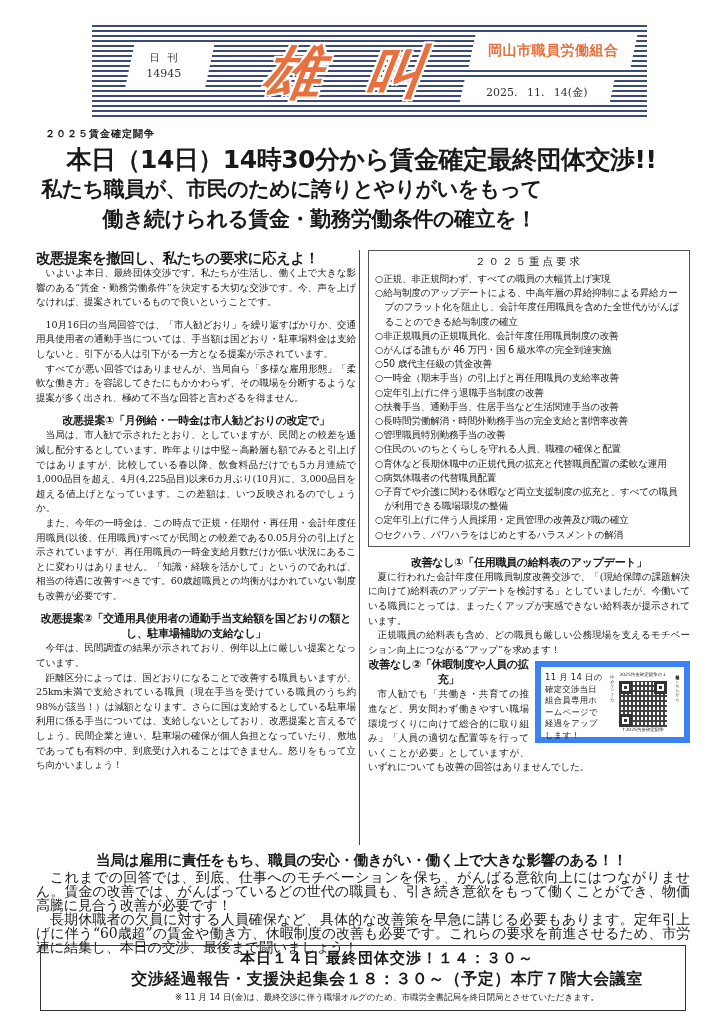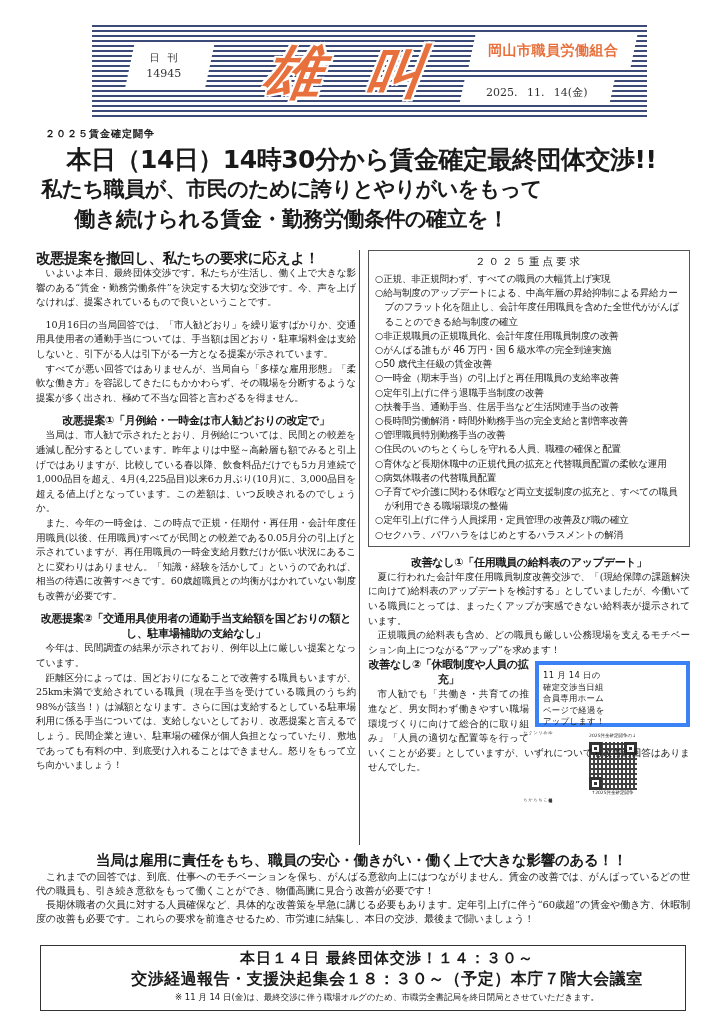--- a/index.html
+++ b/index.html
@@ -20,55 +20,55 @@
   .mh-union { left: 380px; top: 10px; width: 162px; height: 32px; transform: skewX(-12deg); align-items: center; }
   .mh-union span { transform: skewX(12deg); font-family: "DejaVu Sans", sans-serif; font-weight: bold; font-size: 14px; color: #e8703c; letter-spacing: 0.5px; }
   .mh-date { left: 370px; top: 54px; width: 150px; height: 26px; transform: skewX(-12deg); align-items: center; }
   .mh-date span { transform: skewX(12deg); font-size: 11px; color: #333; word-spacing: 6px; }
 
   
   .kicker { position: absolute; left: 45px; top: 127px; font-family: "DejaVu Sans", sans-serif; font-weight: bold; font-size: 10px; letter-spacing: 1px; }
   .h1 { position: absolute; left: 0; width: 723px; top: 143px; text-align: center; font-family: "DejaVu Sans", sans-serif; font-weight: bold; font-size: 25px; letter-spacing: -0.5px; }
   .h2 { position: absolute; left: 0; width: 583px; text-align: center; font-family: "DejaVu Sans", sans-serif; font-weight: bold; font-size: 21px; letter-spacing: -0.5px; }
   .h2a { top: 175px; }
-  .h2b { top: 205px; }
+  .h2b { top: 205px; margin-left: 28px; }
 
   
   .col-left { position: absolute; left: 36px; top: 250px; width: 320px; }
   .col-divider { position: absolute; left: 359px; top: 250px; width: 1px; height: 595px; background: #444; }
   .col-right { position: absolute; left: 368px; top: 250px; width: 322px; }
 
   .sec-head { font-family: "DejaVu Sans", sans-serif; font-weight: bold; font-size: 13px; line-height: 16px; letter-spacing: -0.3px; }
   .sec-head.big { font-size: 14.5px; letter-spacing: -0.5px; }
   .sub-head { font-family: "DejaVu Sans", sans-serif; font-size: 11px; line-height: 15px; font-weight: bold; letter-spacing: -0.3px; text-align: center; }
   .body-p { font-size: 9.6px; line-height: 14.6px; text-indent: 1em; text-align: justify; letter-spacing: -0.15px; }
   .gap { height: 8px; }
 
   
   .demands { border: 1.5px solid #555; padding: 4px 6px 4px 6px; margin-top: 0px; }
   .demands-title { text-align: center; font-family: "DejaVu Sans", sans-serif; font-size: 10.5px; letter-spacing: 3px; margin-bottom: 3px; }
   .demand { font-family: "DejaVu Sans", sans-serif; font-size: 9.6px; line-height: 14.2px; padding-left: 1em; text-indent: -1em; letter-spacing: -0.2px; }
 
   
-  .qr-wrap { float: right; width: 155px; height: 66px; border: 4px solid #3b82f6; margin: 4px 0 4px 6px; display: flex; padding: 5px 4px; flex-direction: column; }
+  .qr-wrap { float: right; width: 155px; height: 82px; border: 6px solid #3b82f6; margin: 4px 0 4px 6px; display: flex; padding: 5px 4px; }
   .qr-text { font-family: "DejaVu Sans", sans-serif; font-size: 8.4px; line-height: 11.5px; width: 66px; letter-spacing: 0.3px; }
   .qr-side { width: 10px; font-size: 4px; writing-mode: vertical-rl; color: #333; }
   .qr-code { width: 48px; height: 48px; margin: 4px 4px 0 4px; position: relative;
     background:
       repeating-linear-gradient(90deg, #222 0 2px, transparent 2px 4px),
       repeating-linear-gradient(0deg, #222 0 2px, transparent 2px 5px);
     opacity: 0.85; }
   .qr-code .fp { position: absolute; width: 13px; height: 13px; border: 3px solid #111; background: #fff; }
   .qr-code .fp::after { content: ""; position: absolute; left: 2px; top: 2px; width: 3px; height: 3px; background: #111; }
   .qr-caption { font-size: 4.5px; font-family: "DejaVu Sans", sans-serif; }
 
   
   .bottom-head { position: absolute; left: 0; width: 723px; top: 851px; text-align: center; font-family: "DejaVu Sans", sans-serif; font-weight: bold; font-size: 14.5px; letter-spacing: -0.3px; }
   .bottom-body { position: absolute; left: 36px; top: 870px; width: 654px; }
-  .bottom-body .body-p { font-size: 10px; line-height: 14px; }
+  .bottom-body .body-p { font-size: 14px; line-height: 14px; }
   .notice { position: absolute; left: 40px; top: 945px; width: 646px; height: 66px; border: 1.5px solid #333; text-align: center; padding-top: 3px; padding-left: 48px; }
   .notice-l1 { font-family: "DejaVu Sans", sans-serif; font-weight: bold; font-size: 15px; letter-spacing: 1px; }
   .notice-l2 { font-family: "DejaVu Sans", sans-serif; font-weight: bold; font-size: 16px; letter-spacing: 0.5px; margin-top: 1px; }
   .notice-l3 { font-family: "DejaVu Sans", sans-serif; font-size: 8.5px; margin-top: 2px; }
 </style>
 </head>
 <body>
 
 <div class="masthead">
   <div class="stripes"></div>
@@ -94,21 +94,21 @@
 <div class="h2 h2b">働き続けられる賃金・勤務労働条件の確立を！</div>
 
 <div class="col-left">
   <div class="sec-head big">改悪提案を撤回し、私たちの要求に応えよ！</div>
   <p class="body-p">いよいよ本日、最終団体交渉です。私たちが生活し、働く上で大きな影響のある“賃金・勤務労働条件”を決定する大切な交渉です。今、声を上げなければ、提案されているもので良いということです。</p>
   <div class="gap"></div>
   <p class="body-p">10月16日の当局回答では、「市人勧どおり」を繰り返すばかりか、交通用具使用者の通勤手当については、手当額は国どおり・駐車場料金は支給しないと、引下がる人は引下がる一方となる提案が示されています。</p>
   <p class="body-p">すべてが悪い回答ではありませんが、当局自ら「多様な雇用形態」「柔軟な働き方」を容認してきたにもかかわらず、その職場を分断するような提案が多く出され、極めて不当な回答と言わざるを得ません。</p>
   <div class="gap"></div>
   <div class="sub-head">改悪提案①「月例給・一時金は市人勧どおりの改定で」</div>
-  <p class="body-p">当局は、市人勧で示されたとおり、月例給については、民間との較差を逓減し配分するとしています。昨年よりは中堅～高齢層も額でみると引上げではありますが、比較している春以降、飲食料品だけでも5カ月連続で1,000品目を超え、4月(4,225品目)以来6カ月ぶり(10月)に、3,000品目を超える値上げとなっています。この差額は、いつ反映されるのでしょうか。</p>
+  <p class="body-p">当局は、市人勧で示されたとおり、としていますが、民間との較差を逓減し配分するとしています。昨年よりは中堅～高齢層も額でみると引上げではありますが、比較している春以降、飲食料品だけでも5カ月連続で1,000品目を超え、4月(4,225品目)以来6カ月ぶり(10月)に、3,000品目を超える値上げとなっています。この差額は、いつ反映されるのでしょうか。</p>
   <p class="body-p">また、今年の一時金は、この時点で正規・任期付・再任用・会計年度任用職員(以後、任用職員)すべてが民間との較差である0.05月分の引上げと示されていますが、再任用職員の一時金支給月数だけが低い状況にあることに変わりはありません。「知識・経験を活かして」というのであれば、相当の待遇に改善すべきです。60歳超職員との均衡がはかれていない制度も改善が必要です。</p>
   <div class="gap"></div>
   <div class="sub-head">改悪提案②「交通用具使用者の通勤手当支給額を国どおりの額とし、駐車場補助の支給なし」</div>
   <p class="body-p">今年は、民間調査の結果が示されており、例年以上に厳しい提案となっています。</p>
   <p class="body-p">距離区分によっては、国どおりになることで改善する職員もいますが、25km未満で支給されている職員（現在手当を受けている職員のうち約98%が該当！）は減額となります。さらに国は支給するとしている駐車場利用に係る手当については、支給しないとしており、改悪提案と言えるでしょう。民間企業と違い、駐車場の確保が個人負担となっていたり、敷地であっても有料の中、到底受け入れることはできません。怒りをもって立ち向かいましょう！</p>
 </div>
 
 <div class="col-divider"></div>
 
 <div class="col-right">

